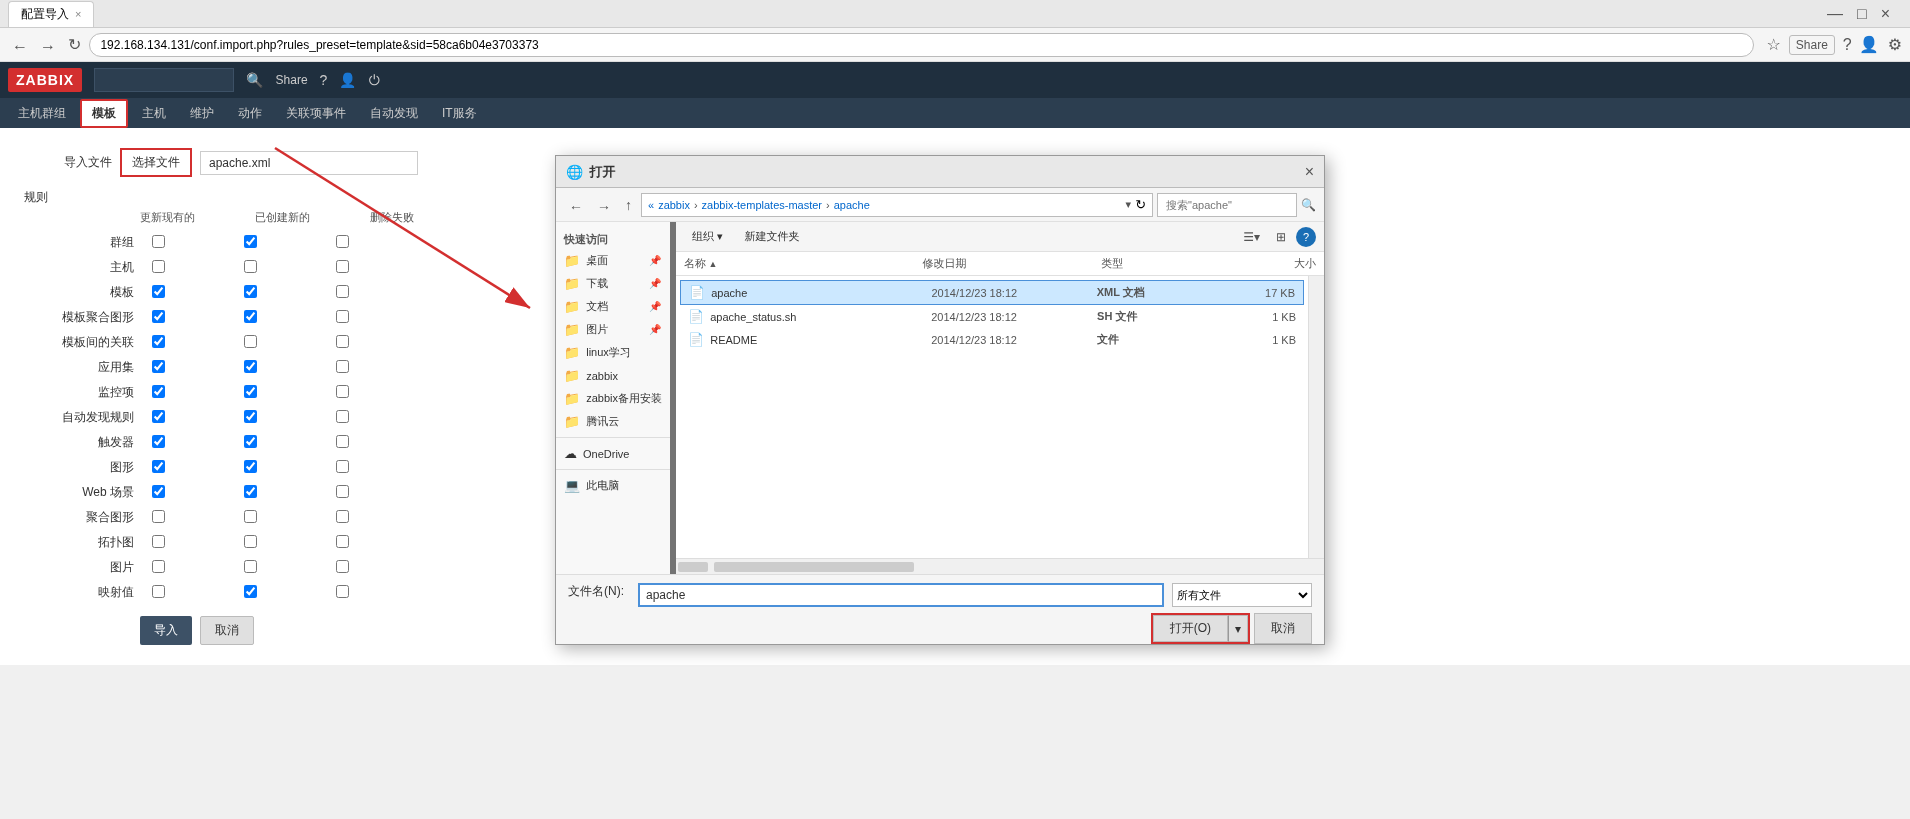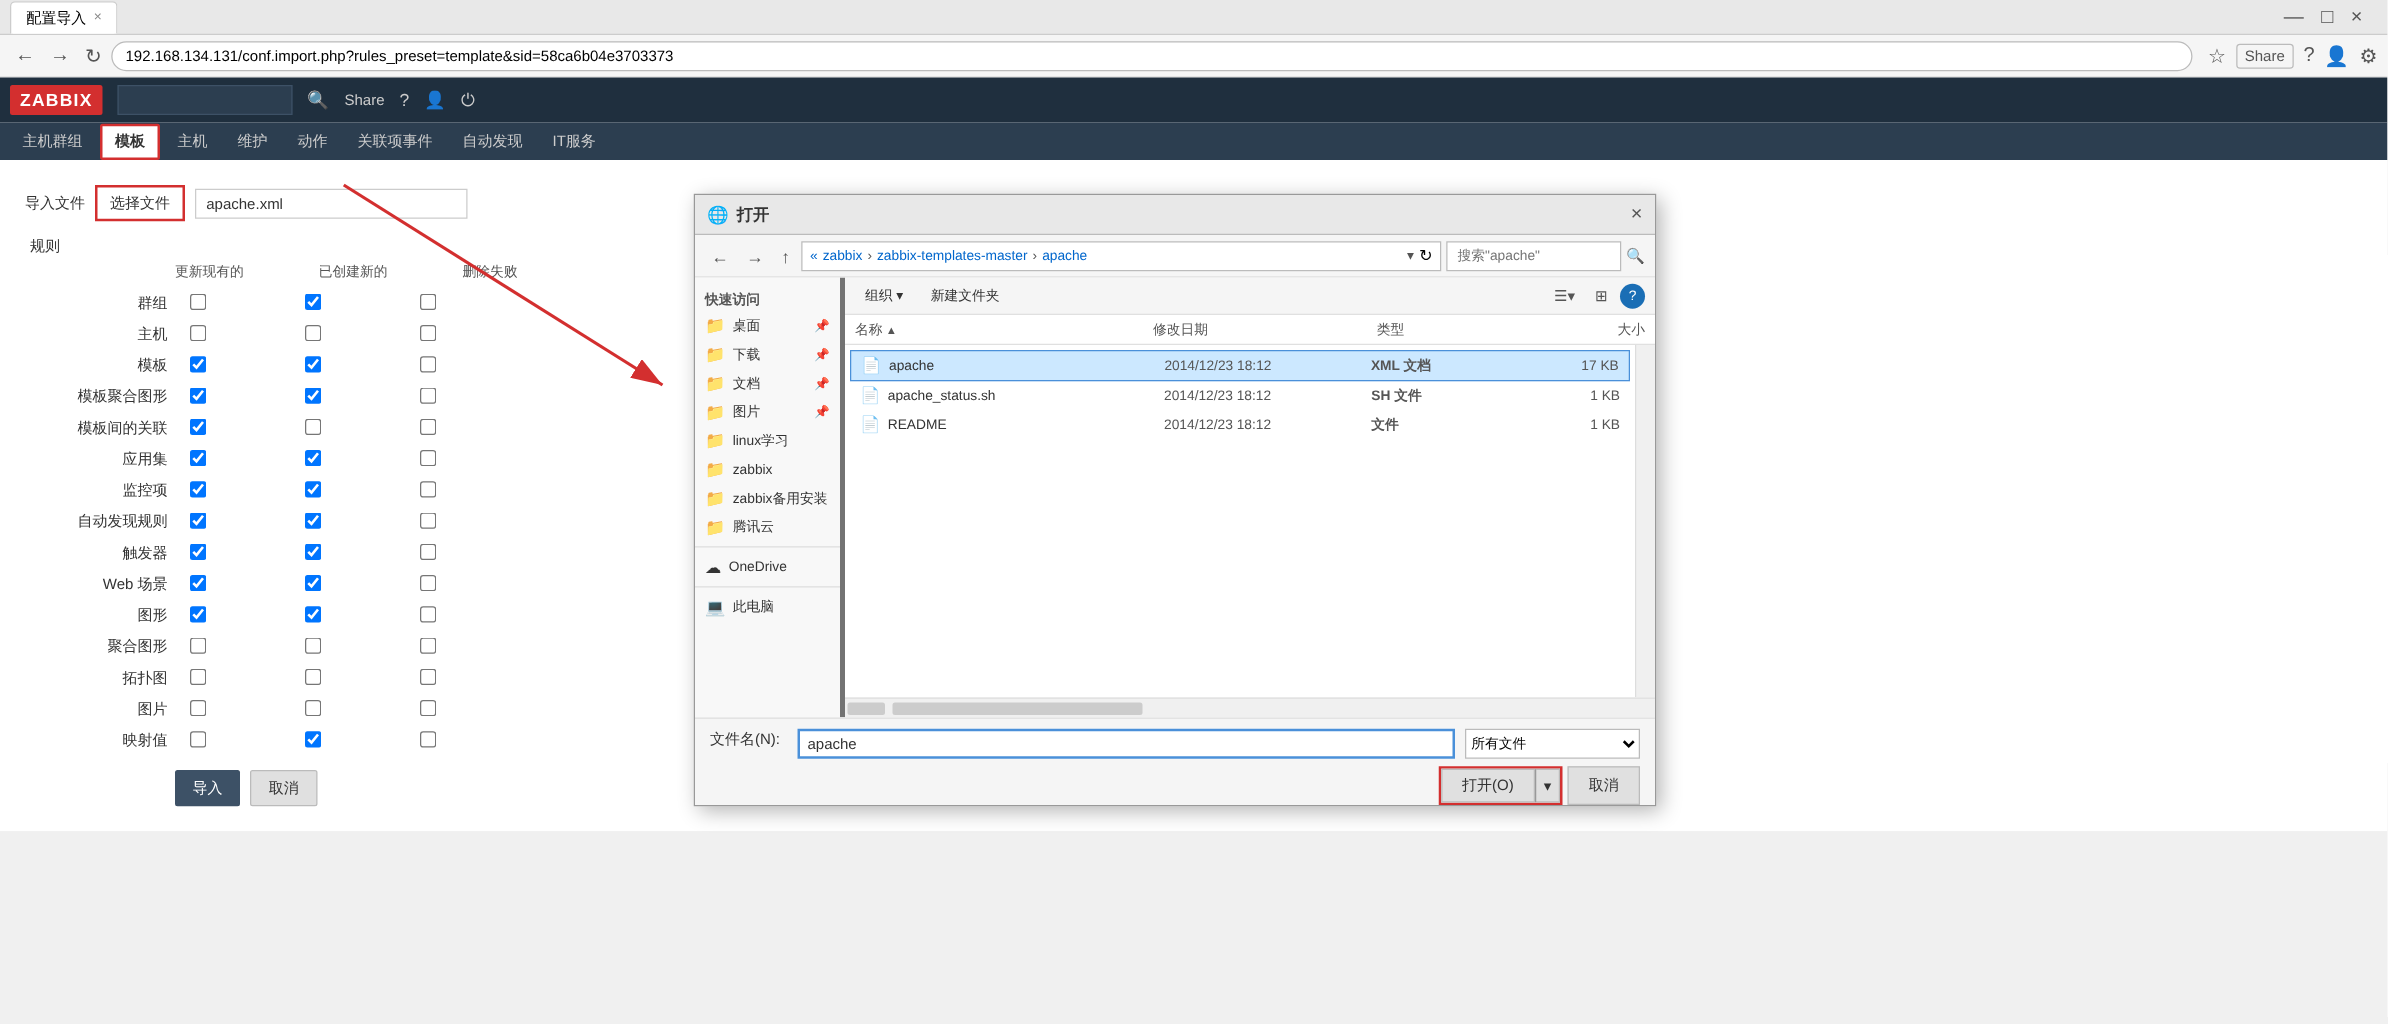--- a/index.html
+++ b/index.html
@@ -144,20 +144,21 @@
     }
     .import-row {
       display: flex;
       align-items: center;
       margin-bottom: 12px;
     }
     .import-label {
       font-size: 12px;
       color: #333;
       margin-right: 8px;
+      margin-left: 44px;
     }
     .choose-file-btn {
       background: #fff;
       border: 2px solid #d32f2f;
       color: #333;
       padding: 4px 10px;
       font-size: 12px;
       cursor: pointer;
       margin-right: 8px;
     }
@@ -308,21 +309,21 @@
       color: #333;
     }
     .dialog-body {
       display: flex;
       flex: 1;
       overflow: hidden;
     }
     .dialog-sidebar {
       width: 120px;
       background: #f8f8f8;
-      border-right: 4px solid #737373;
+      border-right: 6px solid #737373;
       padding: 4px 0;
       overflow-y: auto;
     }
     .dialog-sidebar-item {
       display: flex;
       align-items: center;
       padding: 4px 8px;
       font-size: 11px;
       color: #333;
       cursor: pointer;
@@ -611,27 +612,27 @@
       <td><input type="checkbox" checked="" style=""></td>
       <td><input type="checkbox" style=""></td>
     </tr>
         <tr>
       <td>触发器</td>
       <td><input type="checkbox" checked="" style=""></td>
       <td><input type="checkbox" checked="" style=""></td>
       <td><input type="checkbox" style=""></td>
     </tr>
         <tr>
+      <td>图形</td>
+      <td><input type="checkbox" checked="" style=""></td>
+      <td><input type="checkbox" checked="" style=""></td>
+      <td><input type="checkbox" style=""></td>
+    </tr>
+        <tr>
       <td>Web 场景</td>
-      <td><input type="checkbox" checked="" style=""></td>
-      <td><input type="checkbox" checked="" style=""></td>
-      <td><input type="checkbox" style=""></td>
-    </tr>
-        <tr>
-      <td>图形</td>
       <td><input type="checkbox" checked="" style=""></td>
       <td><input type="checkbox" checked="" style=""></td>
       <td><input type="checkbox" style=""></td>
     </tr>
         <tr>
       <td>聚合图形</td>
       <td><input type="checkbox" style=""></td>
       <td><input type="checkbox" style=""></td>
       <td><input type="checkbox" style=""></td>
     </tr>

